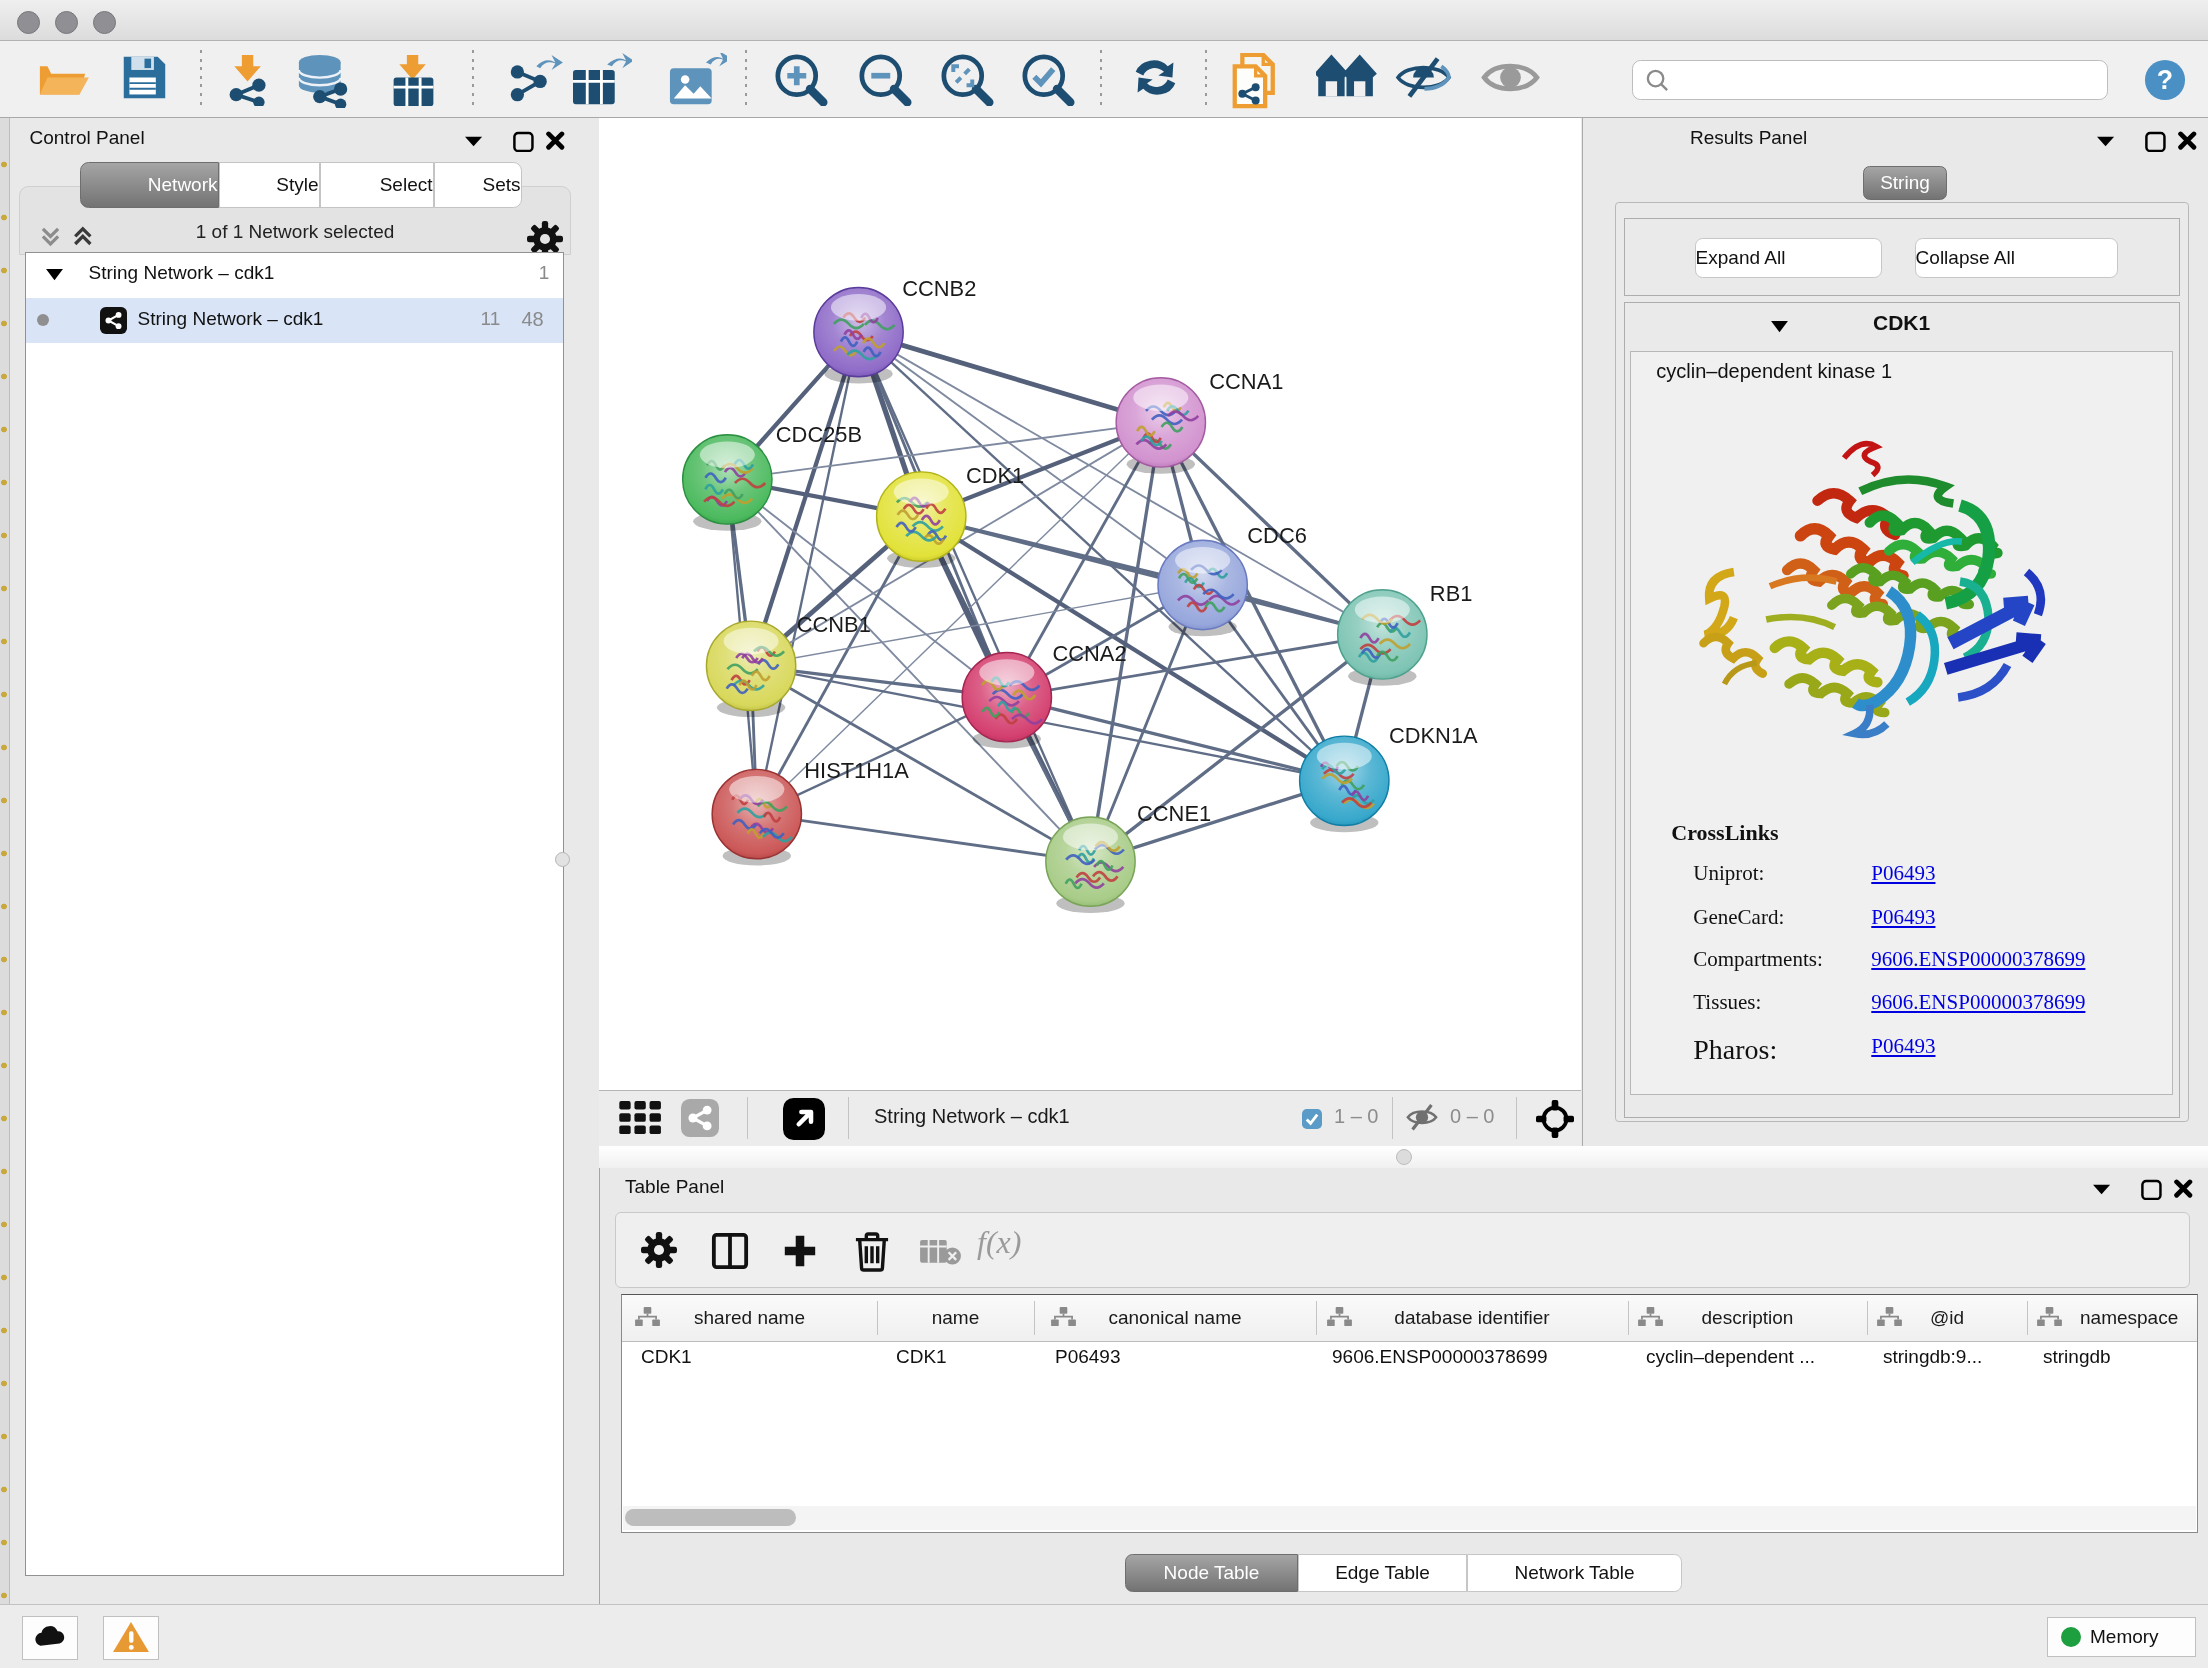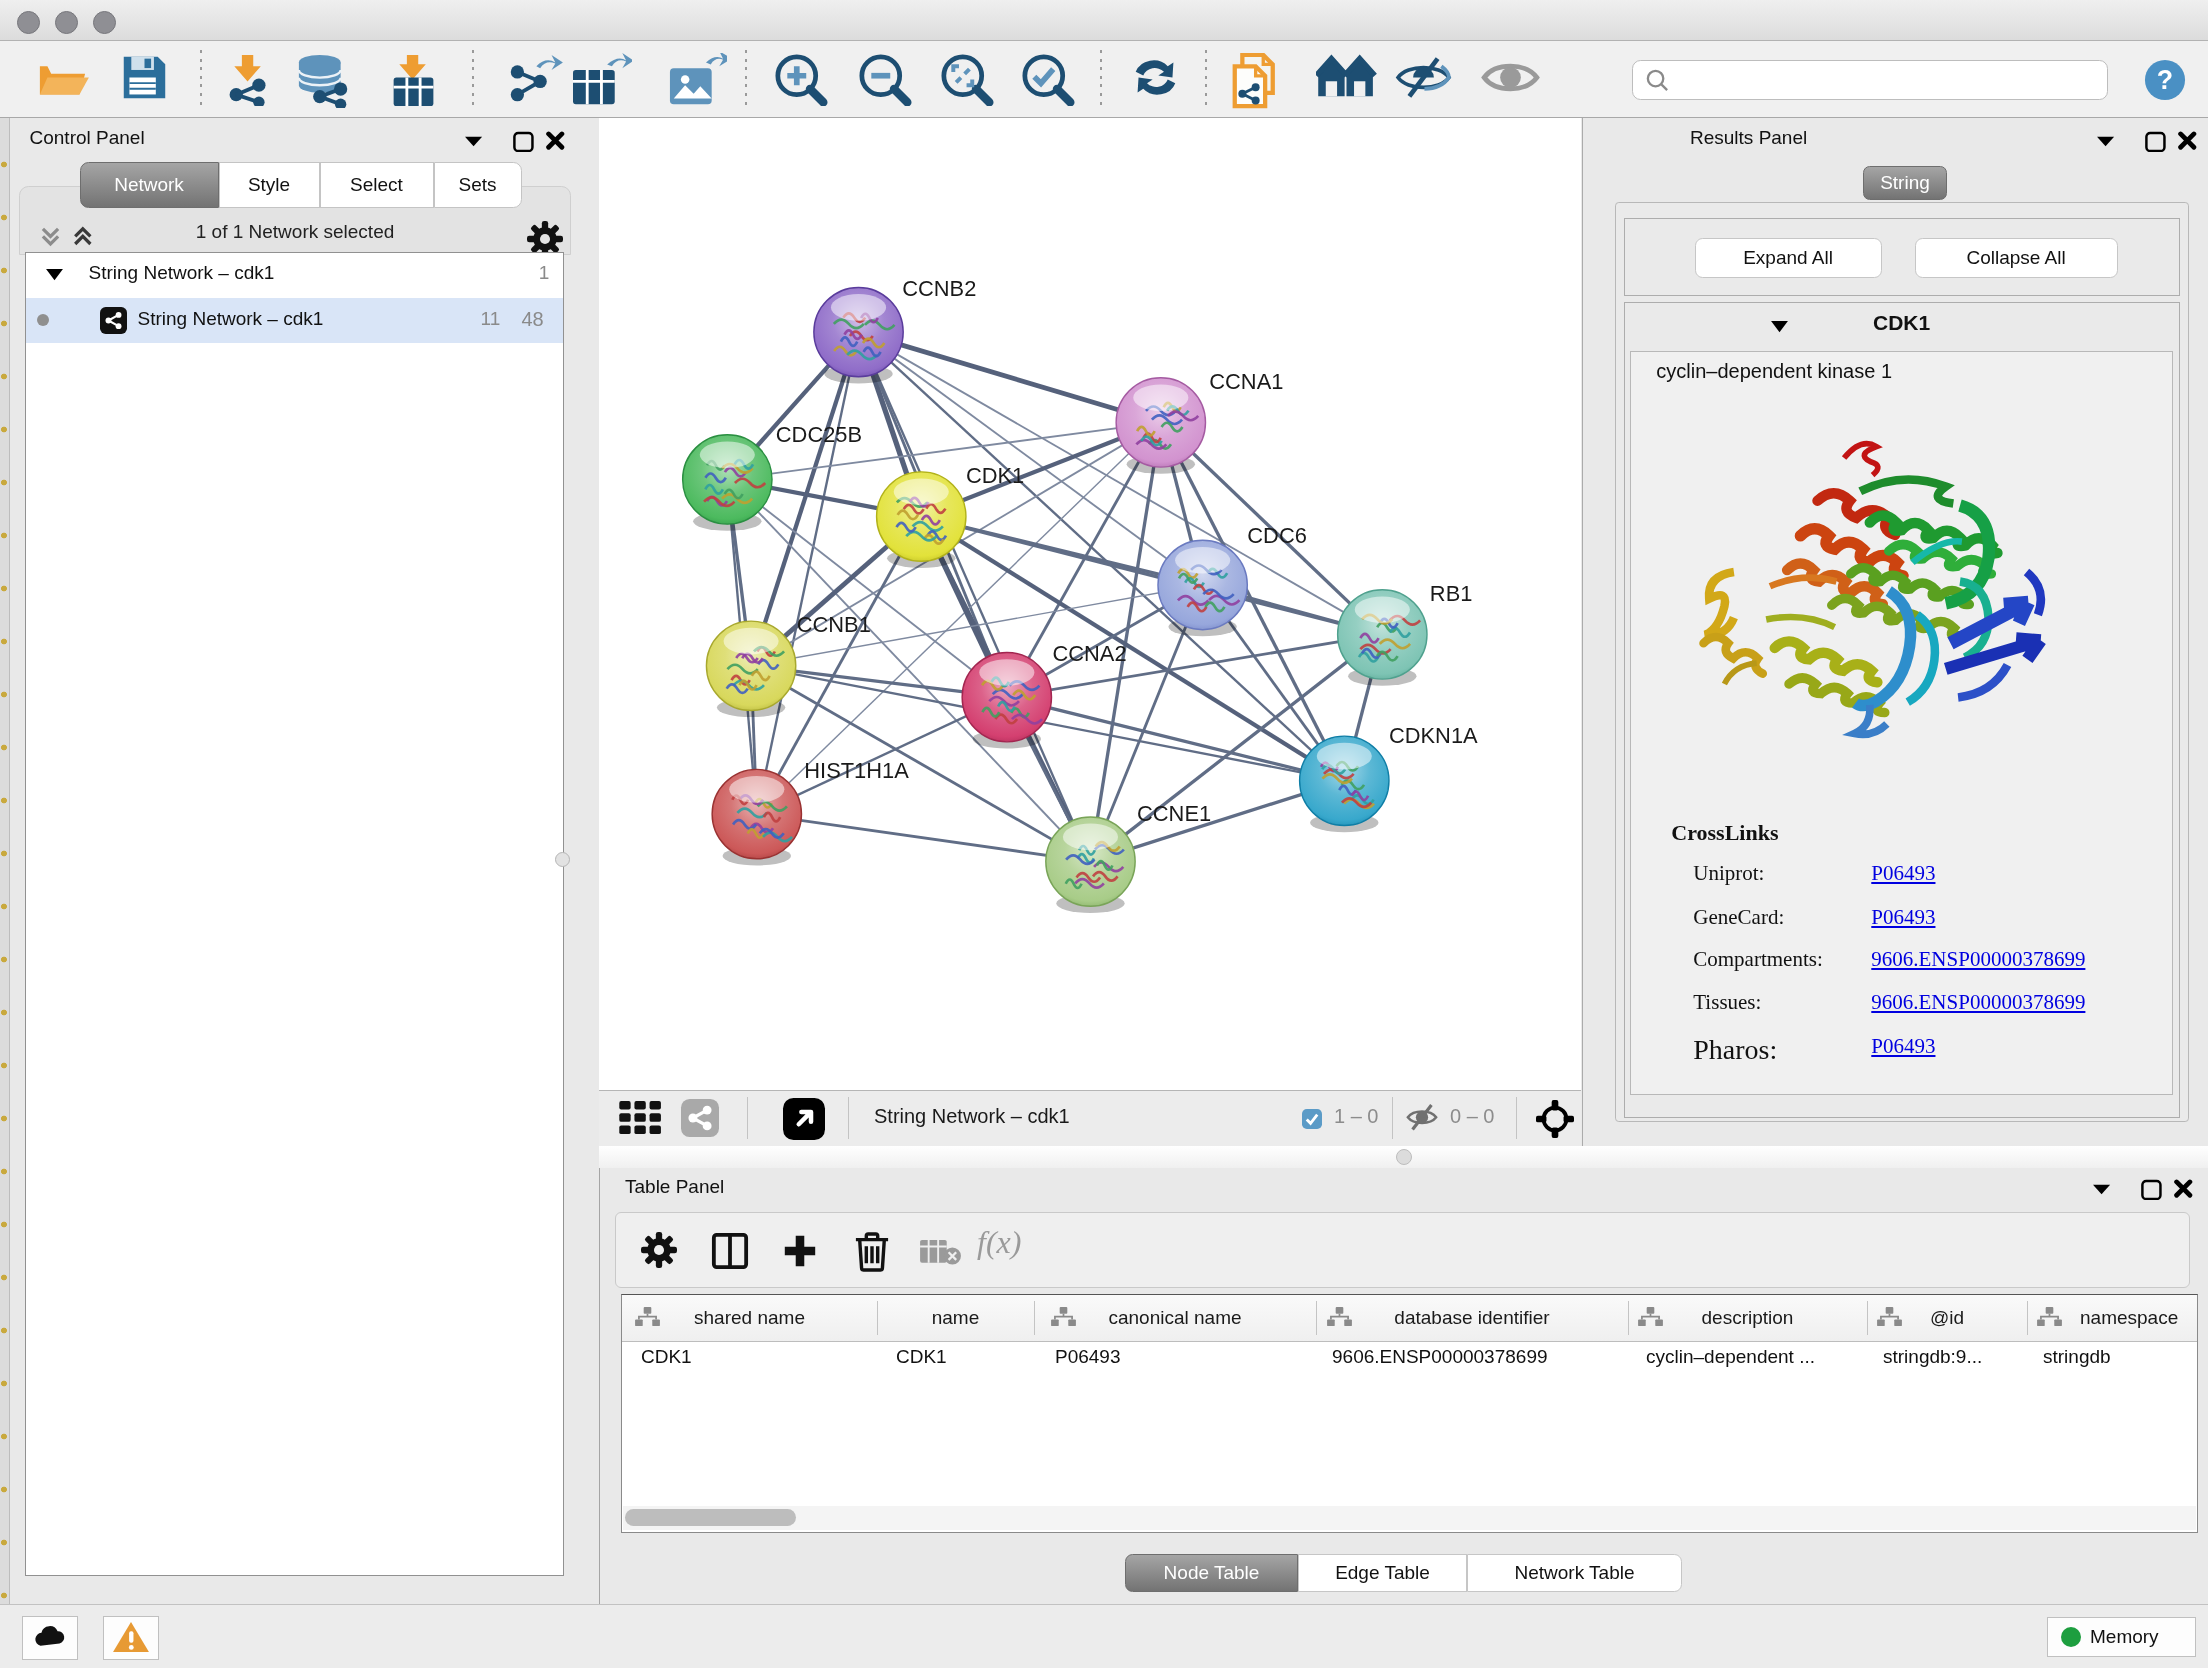--- a/index.html
+++ b/index.html
@@ -10,33 +10,33 @@
 .tl{position:absolute;top:10.5px;width:21px;height:21px;border-radius:50%;background:#8f8f94;border:1px solid #77777c}
 #title{position:absolute;top:7.6px;left:0;width:2208px;text-align:center;font-size:21px;font-weight:700;color:#353535}
 
 #toolbar{left:0;top:41px;width:2208px;height:76px;background:#f0f0f0;border-bottom:1px solid #a8a8a8}
 .tbi{position:absolute;top:12.4px}
 .tbdiv{position:absolute;top:8.6px;width:1.9px;height:59px;background-image:repeating-linear-gradient(#9a9a9a 0 2.9px,transparent 2.9px 8.6px)}
 #searchbox{position:absolute;left:1632px;top:19px;width:474px;height:38px;background:#fff;border:1px solid #bdbdbd;border-radius:8.6px}
 
 #leftedge{left:0;top:118px;width:8.6px;height:1486px;background:#dcdcdc;border-right:1px solid #bdbdbd;background-image:radial-gradient(circle 2.9px at 3.8px 28.5px,#c9a93e 2.5px,rgba(0,0,0,0) 3.2px);background-size:8.6px 53px;background-position:0 124px}
 #cpanel{left:9.5px;top:118px;width:589px;height:1486px;background:#e9e9e9;border-right:1px solid #a5a5a5}
-.tab{position:absolute;top:44px;height:46px;background:#fff;border:1px solid #c4c4c4;font-size:19px;color:#111;text-align:center;line-height:44px;box-sizing:border-box;z-index:3}
+.tab{position:absolute;top:44px;height:46px;background:#fff;border:1px solid #c4c4c4;font-size:19px;color:#111;text-align:right;line-height:44px;box-sizing:border-box;z-index:3}
 .tabsel{background:linear-gradient(#a5a5a5,#737373);color:#fff;border:1px solid #6e6e6e}
 #cp-subbar{position:absolute;left:9.5px;top:68px;width:550px;height:67px;background:#e3e3e3;border:1px solid #cfcfcf;border-radius:9.5px 9.5px 0 0}
 #cp-list{position:absolute;left:15px;top:134px;width:537px;height:1322px;background:#fff;border:1.9px solid #919191}
 #cp-row2{position:absolute;left:0;top:45px;width:100%;height:45px;background:#d9e5f7}
 
 #canvas{left:599px;top:118px;width:982px;height:972px;background:#fff}
 #cstatus{left:599px;top:1090px;width:982px;height:55px;background:#ececec;border-top:1px solid #b5b5b5;border-bottom:1px solid #cfcfcf}
 #csplit{left:599px;top:1146px;width:1609px;height:22px;background:linear-gradient(#ffffff,#f0f0f0)}
 
 #rpanel{left:1582px;top:118px;width:627px;height:1028px;background:#e9e9e9;border-left:1px solid #ababab}
 #rbox{position:absolute;left:32px;top:84px;width:572px;height:918px;border:1px solid #b8b8b8;background:#eaeaea;border-radius:3.8px}
-.btn{position:absolute;height:38px;background:#fff;border:1px solid #c6c6c6;border-radius:7.6px;font-size:19px;color:#111;text-align:center}
+.btn{position:absolute;height:38px;background:#fff;border:1px solid #c6c6c6;border-radius:7.6px;font-size:19px;color:#111;}
 
 #tpanel{left:599px;top:1168px;width:1609px;height:436px;background:#e9e9e9;border-left:1px solid #a5a5a5}
 #ttoolbar{position:absolute;left:15px;top:44px;width:1573px;height:74px;background:#efefef;border:1px solid #c9c9c9;border-radius:6px}
 #ttable{position:absolute;left:21px;top:126px;width:1575px;height:237px;background:#fff;border:1px solid #8a8a8a;border-top:1.9px solid #555;overflow:hidden}
 #thead{position:absolute;left:0;top:0;width:100%;height:46px;background:linear-gradient(#fafafa,#efefef);border-bottom:1px solid #bdbdbd}
 .th{position:absolute;top:0;height:54px;font-size:19px;color:#1a1a1a;line-height:46px;text-align:center}
 .td{position:absolute;top:51px;font-size:19px;color:#111}
 #tscroll{position:absolute;left:1px;top:211px;width:1573px;height:24px;background:#f4f4f4}
 #tthumb{position:absolute;left:1.9px;top:2.9px;width:171px;height:17px;background:#bdbdbd;border-radius:8.6px}
 .btab{position:absolute;top:386px;height:38px;background:#fff;border:1px solid #c6c6c6;font-size:19px;color:#111;text-align:center;line-height:36px;box-sizing:border-box}

